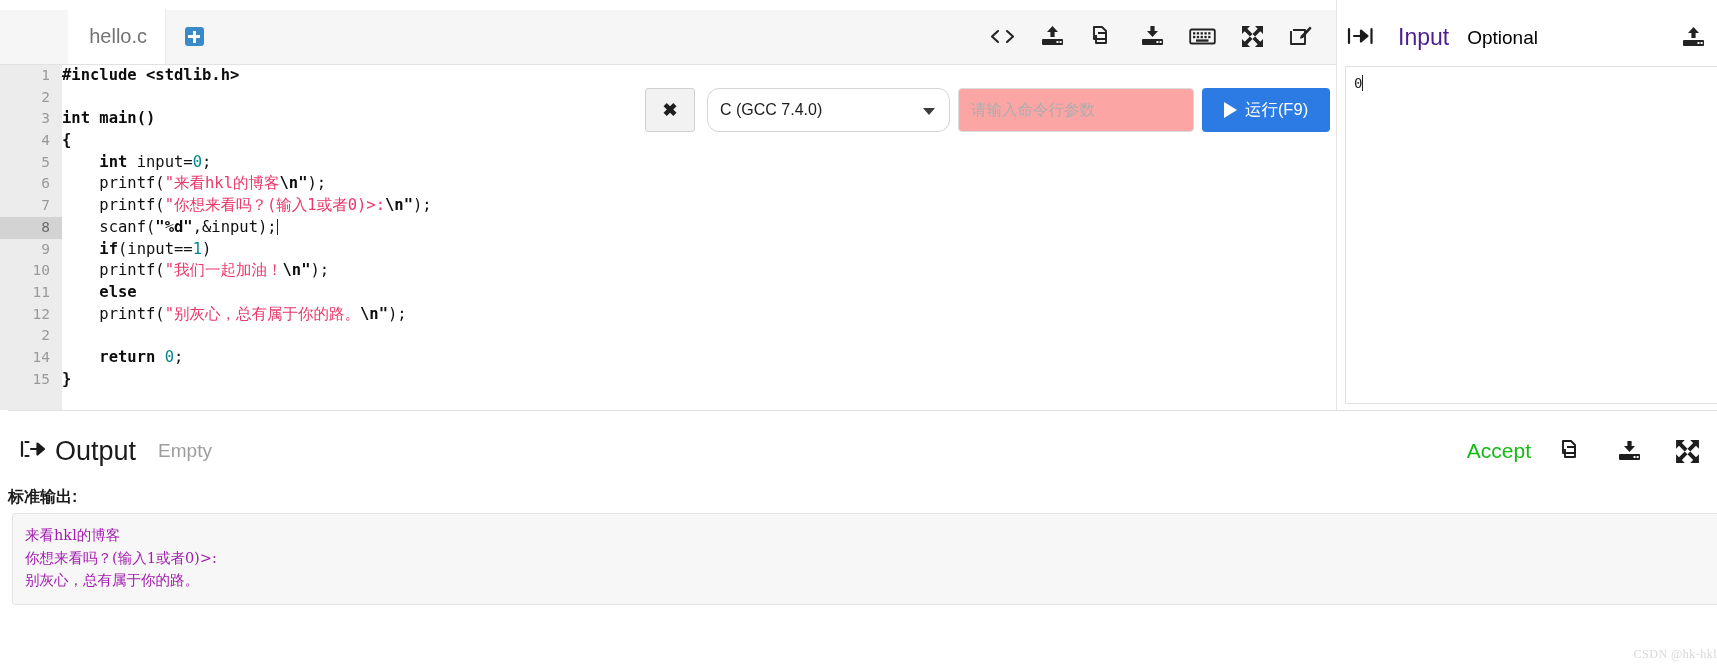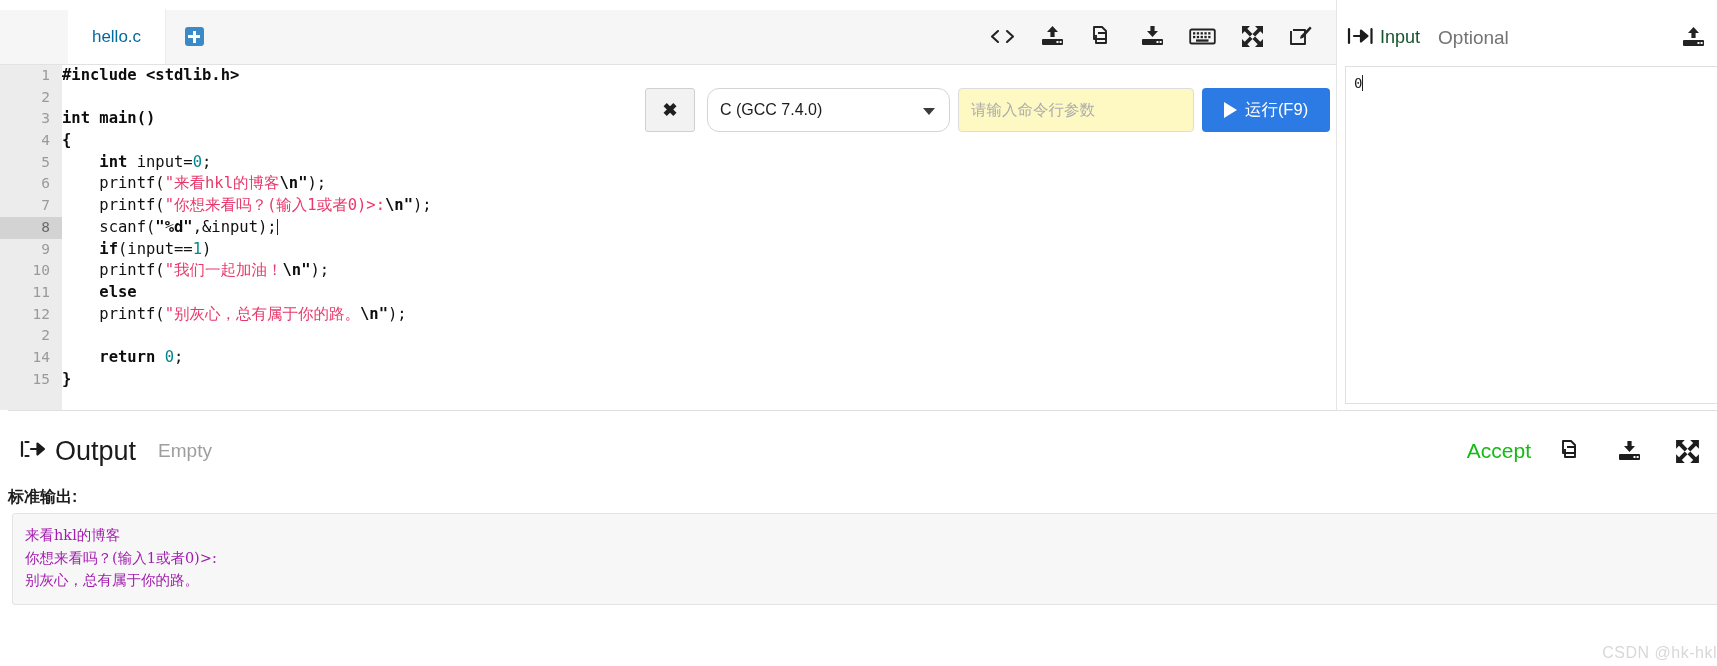--- a/index.html
+++ b/index.html
@@ -33,23 +33,23 @@
     border-bottom: 1px solid #e2e2e2;
     display: flex;
     align-items: flex-end;
   }
   #tabbar-left-pad { width: 68px; height: 100%; background: #f6f6f6; }
   .tab {
     height: 55px;
     min-width: 98px;
     padding: 0 18px;
     background: #ffffff;
-    display: flex; align-items: center; justify-content: center;
-    font-size: 17px;
-    color: #0369a1;
+    display: flex; align-items: center; justify-content: flex-end;
+    font-size: 20px;
+    color: #737373;
     cursor: pointer;
     border-right: 1px solid #ececec;
   }
   #new-tab-btn {
     width: 56px; height: 55px;
     display: flex; align-items: center; justify-content: center;
     cursor: pointer;
   }
   .plus-sq {
     width: 19px; height: 19px;
@@ -167,21 +167,21 @@
     position: absolute; right: 14px; top: 50%;
     margin-top: -2px;
     width: 0; height: 0;
     border-left: 6px solid transparent;
     border-right: 6px solid transparent;
     border-top: 7px solid #3b3b3b;
   }
   #args-input {
     margin-left: 8px;
     width: 236px;
-    background: #fef9c3;
+    background: #fca5a5;
     border: 1px solid #dcdcdc;
     border-radius: 4px;
     padding: 8px 12px;
     font-size: 15.5px;
     color: #1c1c1c;
     font-family: "Liberation Sans", sans-serif;
     outline: none;
   }
   #args-input::placeholder { color: #adadad; }
   #run-btn {
@@ -213,28 +213,28 @@
     border-left: 1px solid #e4e4e4;
   }
   #input-head {
     position: absolute;
     left: 0; top: 10px;
     width: 381px; height: 55px;
     display: flex; align-items: center;
     padding-left: 10px;
   }
   #input-title {
-    font-size: 18px;
-    color: #14532d;
+    font-size: 23px;
+    color: #4c1d95;
     font-weight: normal;
-    margin-left: 6px;
+    margin-left: 24px;
   }
   #input-optional {
     font-size: 19px;
-    color: #737373;
+    color: #000000;
     margin-left: 18px;
   }
   #input-upload {
     margin-left: auto;
     width: 46px; height: 46px;
     display: flex; align-items: center; justify-content: center;
     cursor: pointer;
     color: #232323;
     margin-right: 2px;
   }
@@ -313,23 +313,23 @@
   }
   .oline {
     font-family: "DejaVu Serif", serif;
     font-size: 14.5px;
     line-height: 22.5px;
     color: #a21caf;
   }
   #watermark {
     position: absolute;
     right: 8px; bottom: 4px;
-    font-size: 16px;
+    font-size: 12px;
     color: #d8d8d8;
-    font-family: Liberation Sans, sans-serif;
+    font-family: Liberation Serif, serif;
     letter-spacing: 0.5px;
   }
 </style>
 </head>
 <body>
 
 <div id="app">
 
   <div id="editor-col">
 

